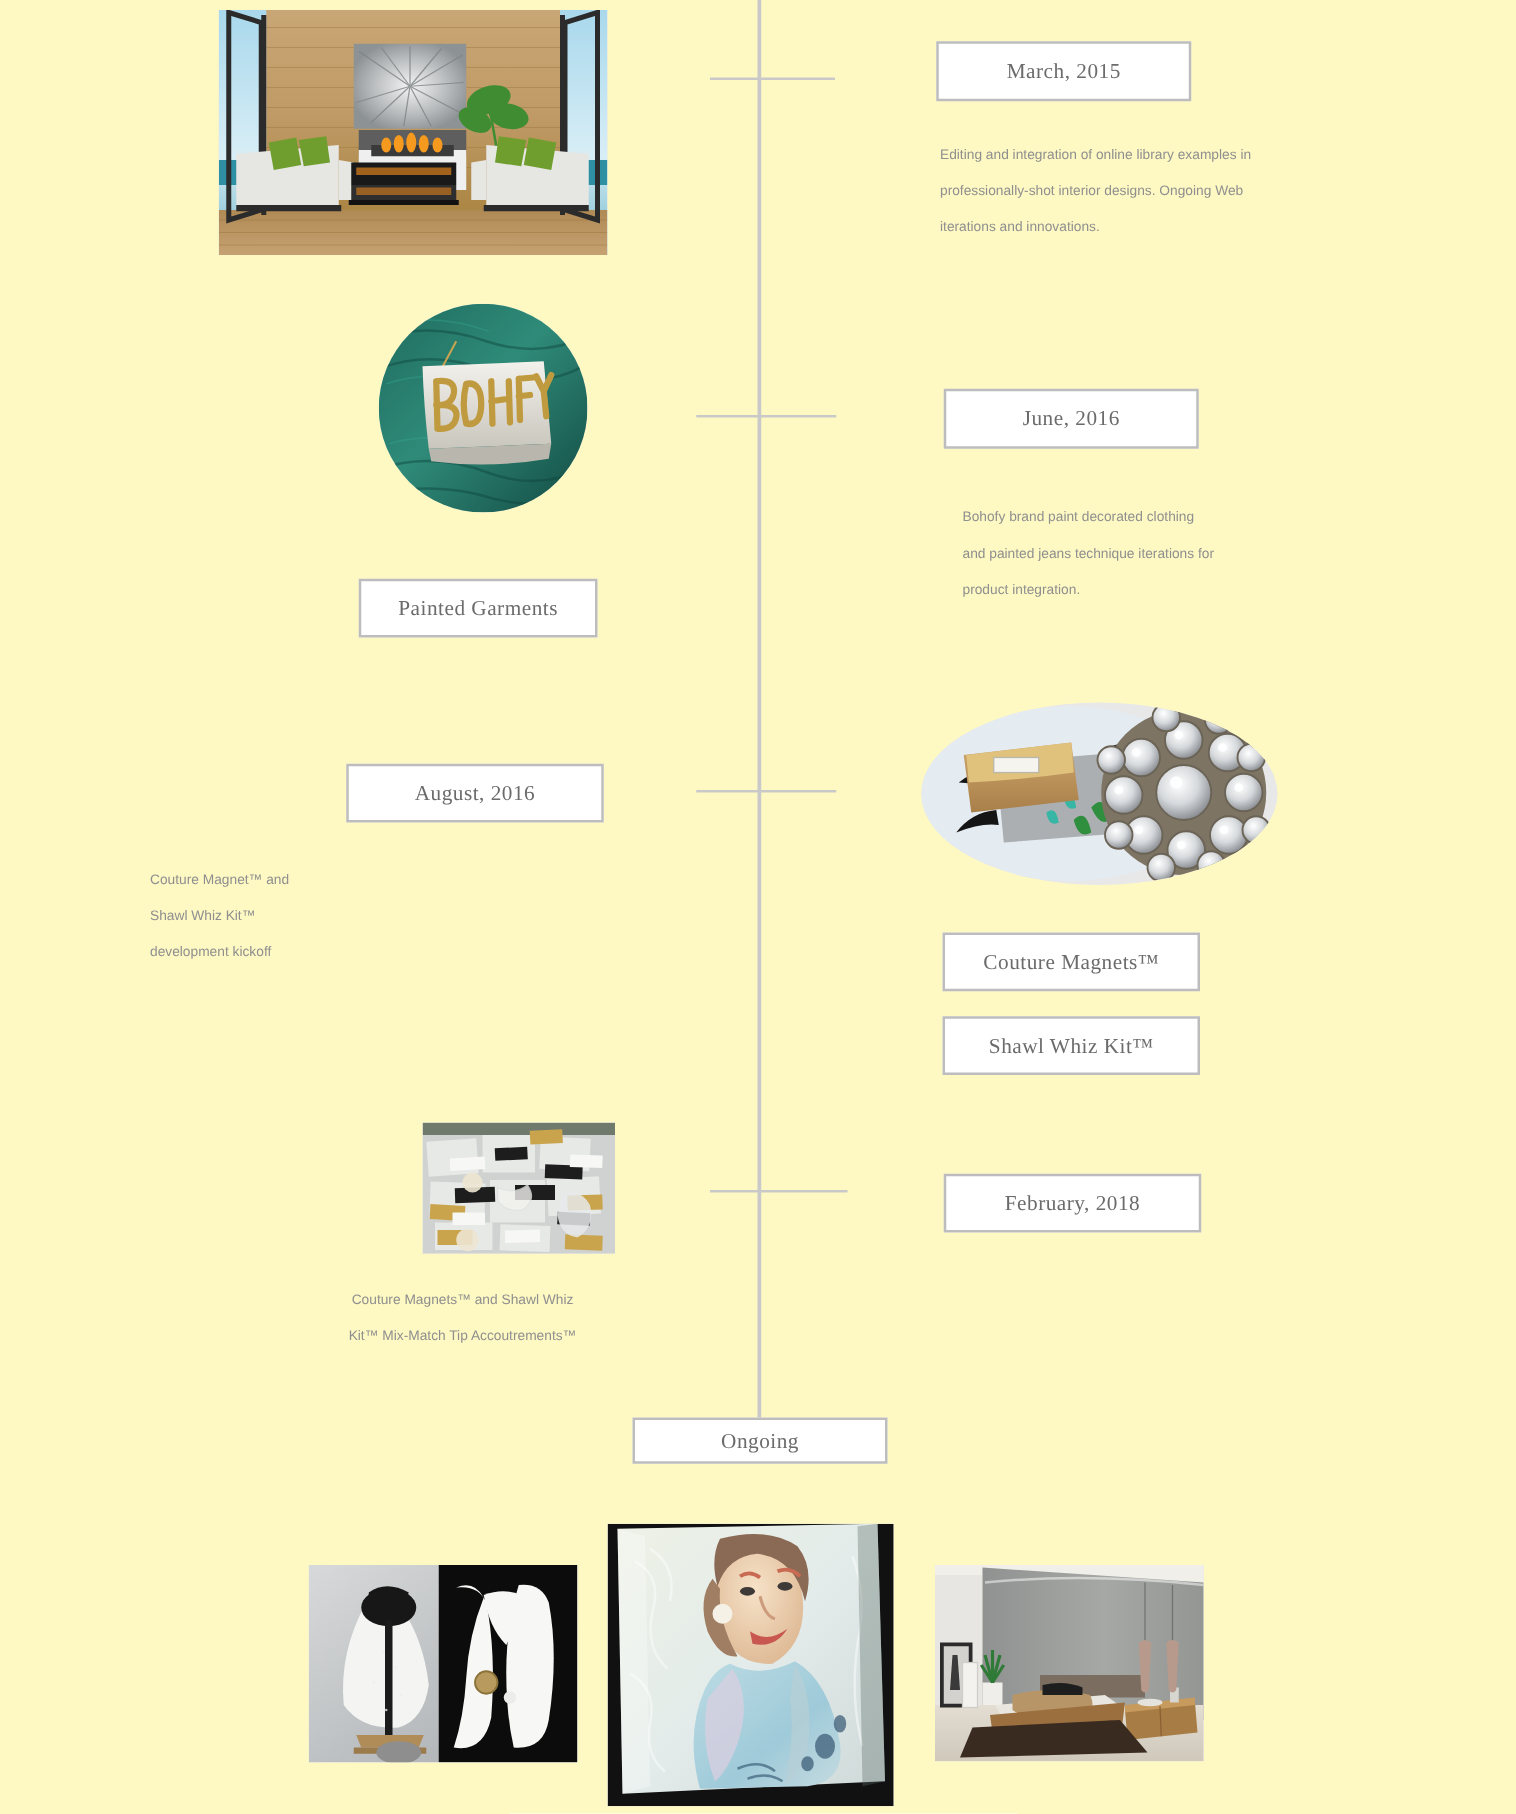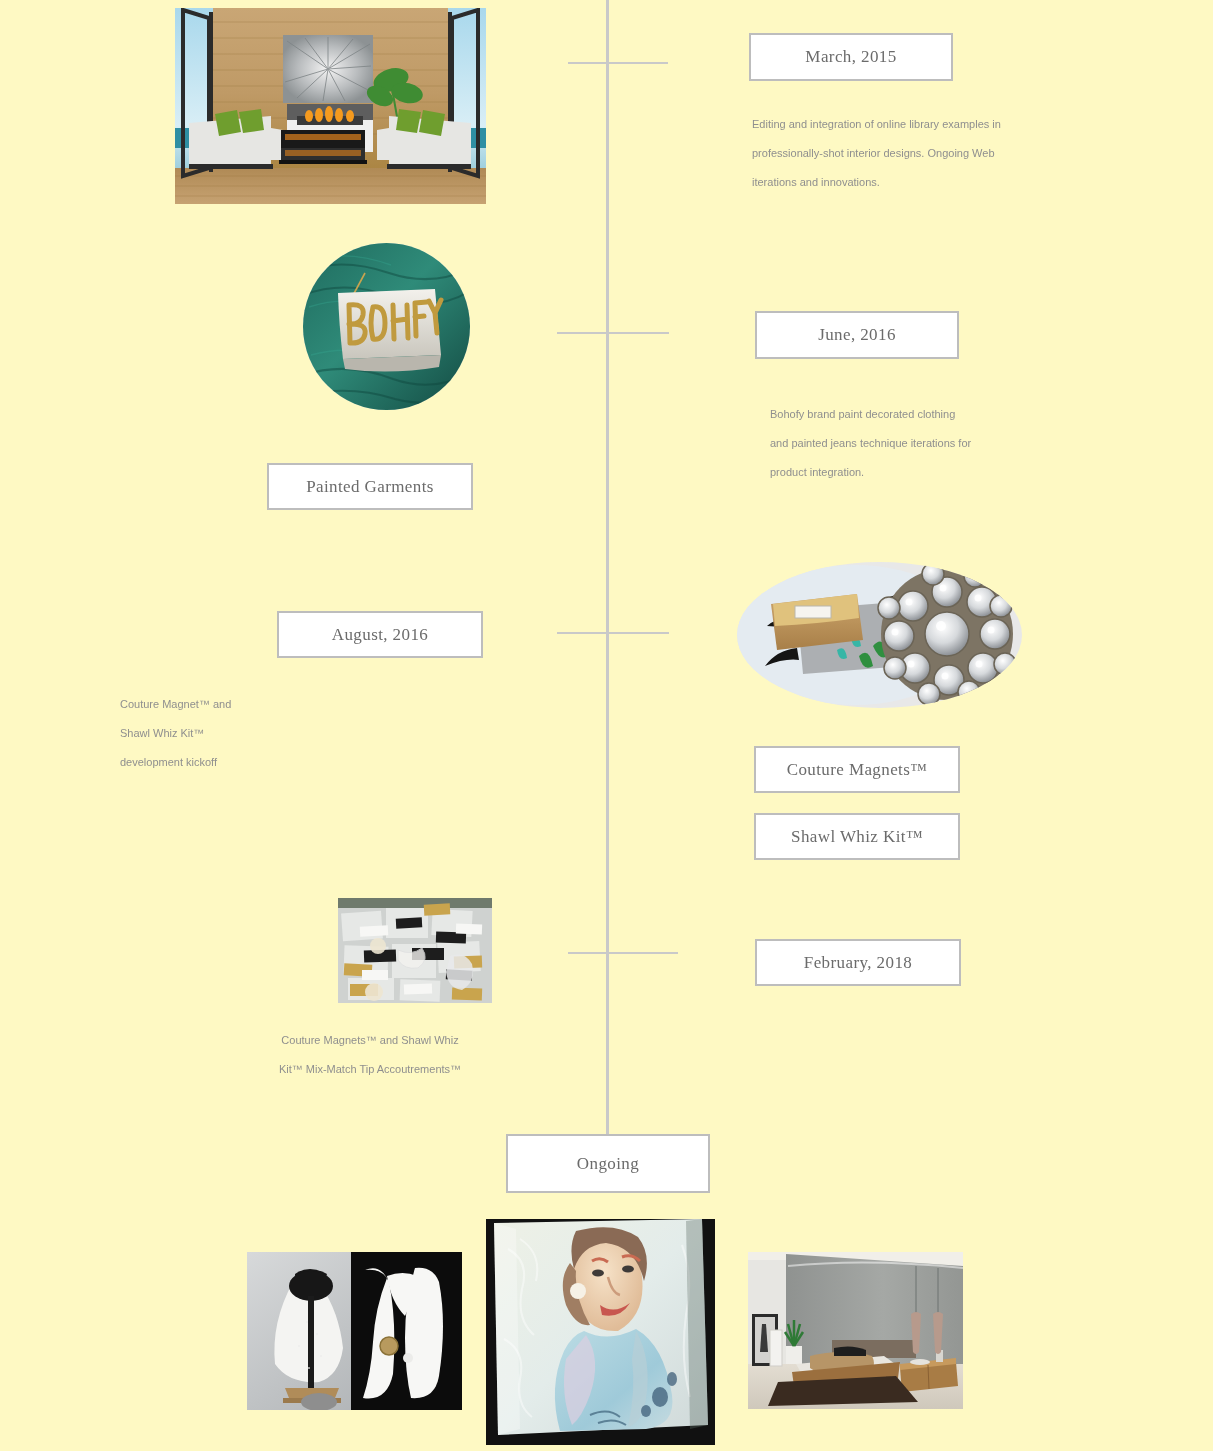--- a/index.html
+++ b/index.html
@@ -238,21 +238,21 @@
   </div>
   <div class="milestone-box" style="left:755px; top:311px; width:204px; height:48px;">
     <span>June, 2016</span>
   </div>
   <div class="desc right-col" style="left:757px; top:400px; width:360px;margin-left:13px;">
     <div>Bohofy brand paint decorated clothing</div>
     <div>and painted jeans technique iterations for</div>
     <div>product integration.</div>
   </div>
 
-  <div class="milestone-box" style="left:267px; top:463px; width:206px; height:47px;">
+  <div class="milestone-box" style="left:287px; top:463px; width:191px; height:47px;">
     <span>Painted Garments</span>
   </div>
 
   <div class="milestone-box" style="left:277px; top:611px; width:206px; height:47px;">
     <span>August, 2016</span>
   </div>
   <div class="desc left-col" style="left:120px; top:690px; width:365px;">
     <div>Couture Magnet™ and</div>
     <div>Shawl Whiz Kit™</div>
     <div>development kickoff</div>
@@ -378,21 +378,21 @@
     </svg>
   </div>
   <div class="milestone-box" style="left:755px; top:939px; width:206px; height:47px;">
     <span>February, 2018</span>
   </div>
   <div class="desc center-col" style="left:190px; top:1026px; width:360px;">
     <div>Couture Magnets™ and Shawl Whiz</div>
     <div>Kit™ Mix-Match Tip Accoutrements™</div>
   </div>
 
-  <div class="milestone-box" style="left:506px; top:1134px; width:204px; height:59px;">
+  <div class="milestone-box" style="left:506px; top:1134px; width:204px; height:37px;">
     <span>Ongoing</span>
   </div>
 
   <div class="photo" style="left:247px; top:1252px; width:215px; height:158px;">
     <svg viewBox="0 0 215 158" preserveAspectRatio="none" aria-hidden="true">
       <defs>
         <linearGradient id="wall" x1="0" y1="0" x2="1" y2="1">
           <stop offset="0%" stop-color="#d7d9da"></stop>
             <stop offset="100%" stop-color="#a7abae"></stop>
         </linearGradient>

